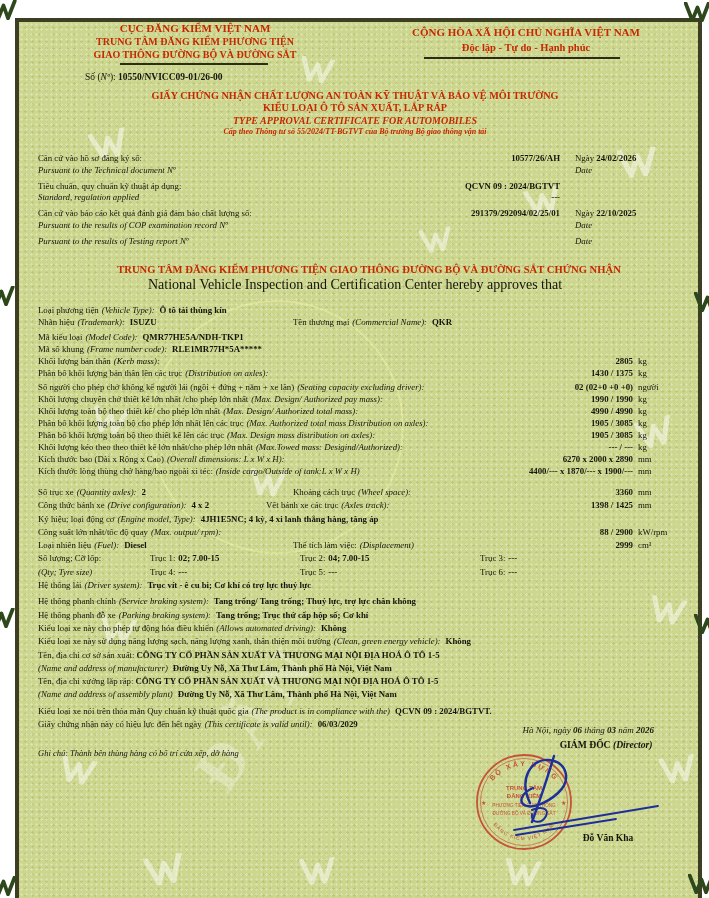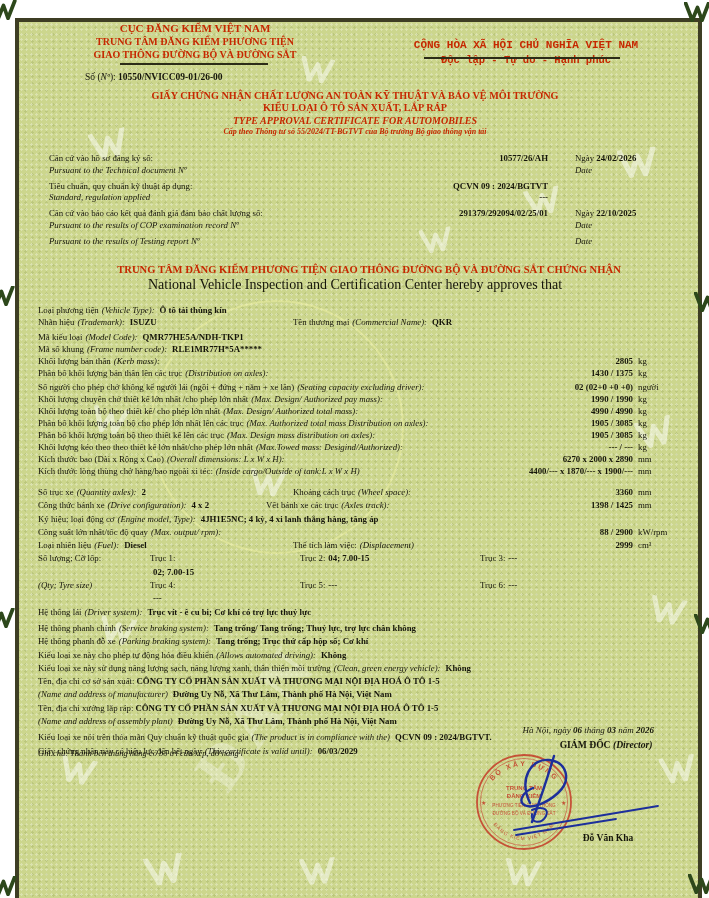--- a/index.html
+++ b/index.html
@@ -26,40 +26,40 @@
   .wm svg{display:block;}
   .wm-dark{color:#2d481b;pointer-events:none;}
   .wm-circle{left:150px;top:300px;width:250px;height:250px;border:2px solid rgba(250,250,170,.38);border-radius:50%;}
   .wm-bigtext{left:120px;top:560px;width:560px;font-size:64px;font-weight:bold;color:rgba(255,255,255,.30);transform:rotate(-55deg);transform-origin:40% 60%;letter-spacing:8px;}
   
   .red{color:#c62800;}
   .hdr-left{left:40px;top:22px;width:310px;text-align:center;font-weight:bold;line-height:13px;}
   .hdr-left .l1{font-size:11px;}
   .hdr-left .l2,.hdr-left .l3{font-size:10px;}
   .hl-under{left:120px;top:63px;width:148px;height:1.6px;background:#2c2c18;}
-  .hdr-right{left:368px;top:38px;width:316px;text-align:center;font-weight:bold;font-family:Liberation Mono, monospace;}
+  .hdr-right{left:368px;top:25px;width:316px;text-align:center;font-weight:bold;}
   .hdr-right .l1{font-size:11px;line-height:15px;}
   .hdr-right .l2{font-size:10.5px;line-height:15px;}
   .hr-under{left:424px;top:57px;width:196px;height:1.6px;background:#2c2c18;}
   .so-line{left:85px;top:72px;font-size:9.5px;}
   .so-line .it{font-style:italic;}
   .so-line .b{font-weight:bold;}
   .titles{left:25px;top:89px;width:660px;text-align:center;}
   .titles .t1{font-size:10.2px;font-weight:bold;line-height:13px;}
   .titles .t2{font-size:10.2px;font-weight:bold;line-height:12.5px;}
   .titles .t3{font-size:10px;font-weight:bold;font-style:italic;line-height:12px;}
   .titles .t4{font-size:8px;font-weight:bold;font-style:italic;line-height:10.5px;}
   
   .basis{left:38px;top:153px;width:630px;font-size:8.8px;}
-  .b-pair{height:27.5px;margin-left:11px;}
+  .b-pair{height:27.5px;}
   .b-line{display:flex;line-height:11.5px;}
   .b-lab{flex:1;}
   .b-en{flex:1;font-style:italic;}
   .b-val{width:170px;text-align:right;font-weight:bold;white-space:nowrap;}
-  .b-date{width:93px;padding-left:27px;white-space:nowrap;}
+  .b-date{width:93px;padding-left:15px;white-space:nowrap;}
   .b-date .b{font-weight:bold;}
   .b-date.it{font-style:italic;font-weight:normal;}
   
   .approve{left:20px;top:263px;width:670px;text-align:center;}
   .approve .a1{font-size:10.6px;font-weight:bold;line-height:14.5px;padding-left:28px;}
   .approve .a2{font-size:14px;line-height:14px;}
   
   .specs{left:38px;top:304px;width:630px;font-size:8.8px;}
   .specs.bsec{top:486px;}
   .r{display:flex;line-height:12px;white-space:nowrap;}
@@ -69,21 +69,21 @@
   .li{font-weight:bold;margin-left:2px;}
   .lv:empty,.le:empty,.li:empty,.rv:empty,.un:empty{display:none;}
   .sp{flex:1;}
   .rv{font-weight:bold;text-align:right;}
   .un{width:30px;padding-left:5px;}
   .lcol{width:255px;flex:none;display:flex;}
   .lcol .sp2{flex:1;}
   .tyre-lab{width:112px;flex:none;}
   .tyre-lab.it{font-style:italic;}
   .tseg{display:flex;flex:none;}
-  .ts1{width:150px;flex-direction:column;}
+  .ts1{width:150px;}
   .ts2{width:180px;}
   .tseg .li{margin-left:3px;}
   
   .place-date{left:376px;top:725px;width:278px;text-align:right;font-size:9px;font-style:italic;}
   .place-date .b{font-weight:bold;font-style:italic;}
   .director{left:520px;top:739px;width:172px;text-align:center;font-size:9.6px;font-weight:bold;}
   .director .it{font-style:italic;}
   .note{left:38px;top:748px;font-size:8.5px;font-style:italic;}
   .signer{left:540px;top:833px;width:136px;text-align:center;font-size:9.5px;font-weight:bold;}
   .stamp{left:468px;top:750px;}

